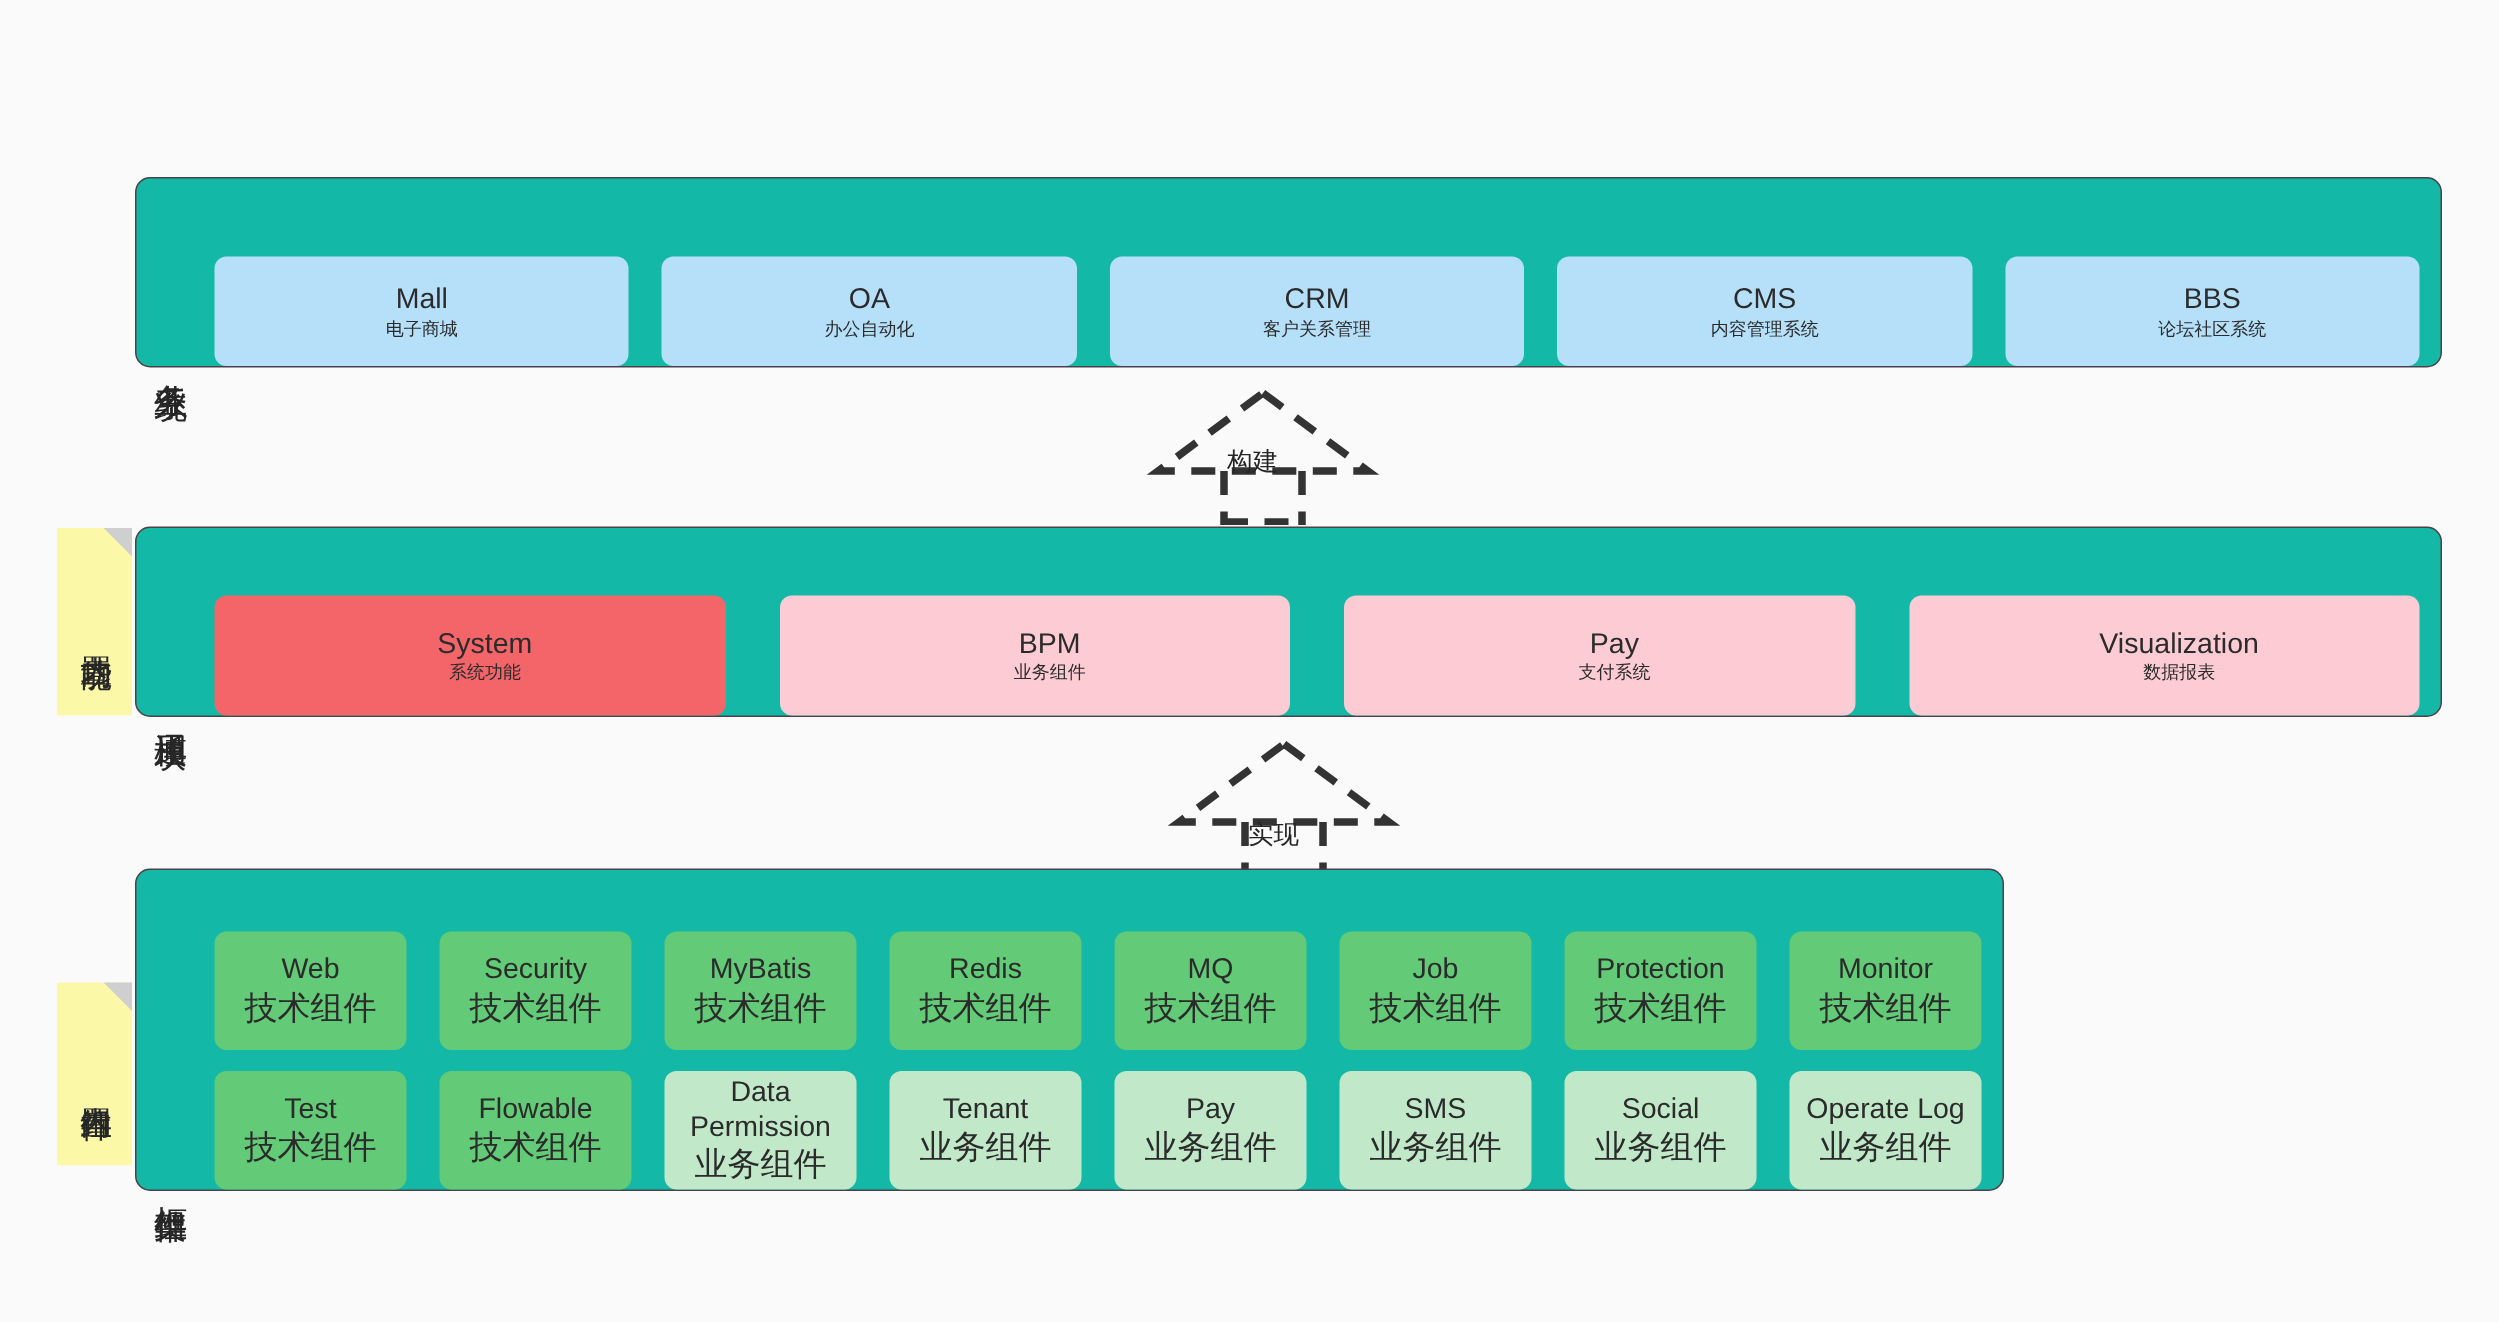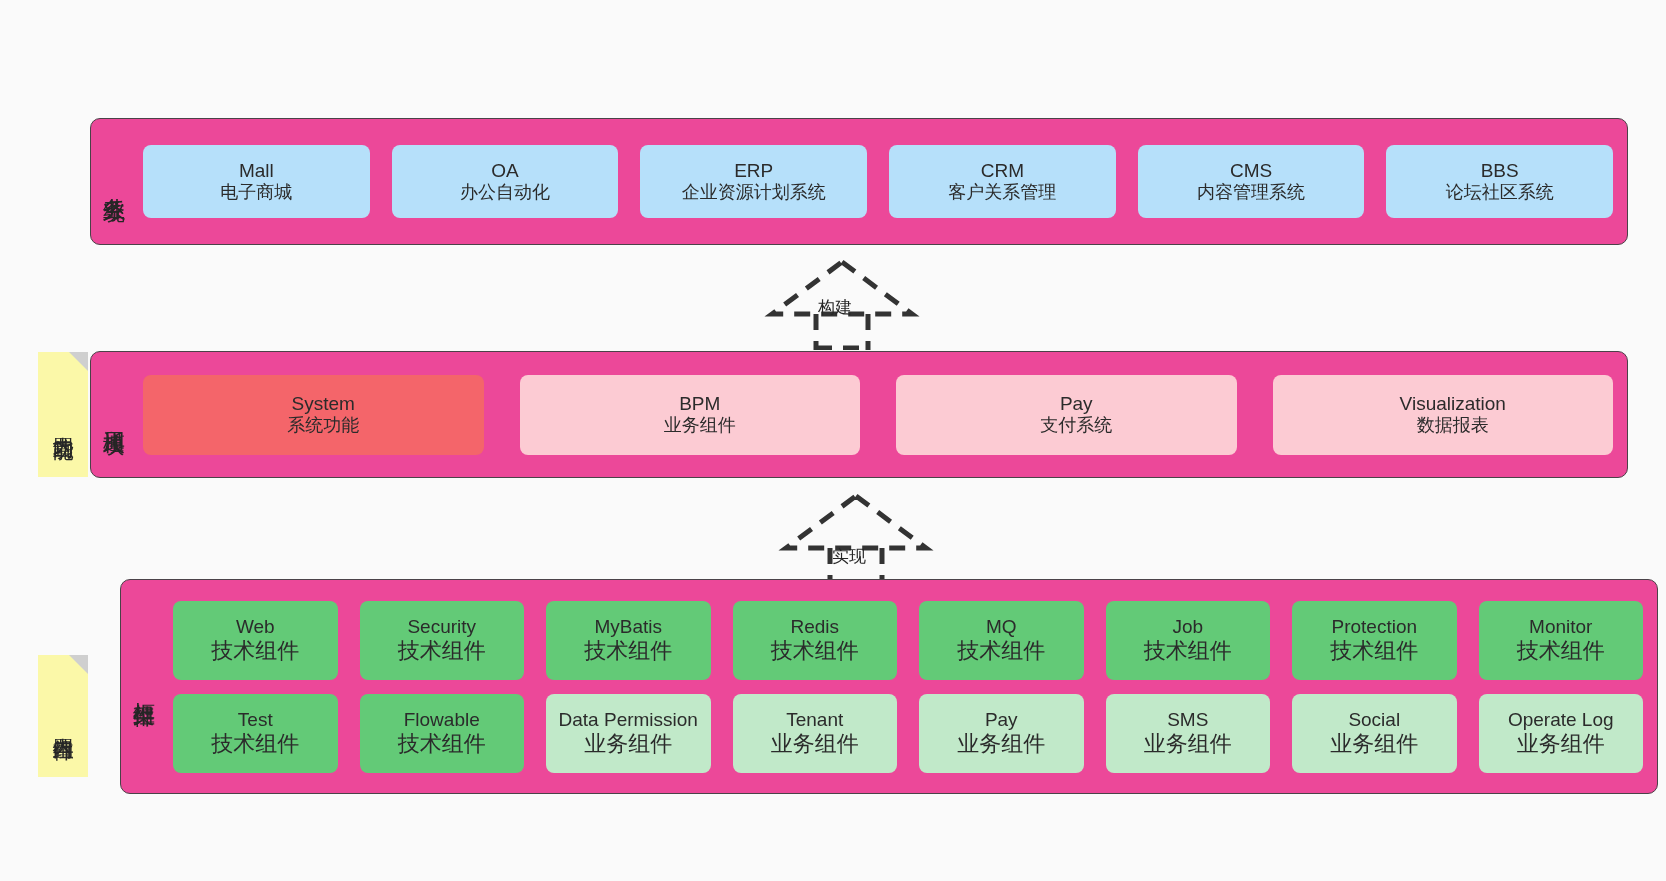--- a/index.html
+++ b/index.html
@@ -13,26 +13,26 @@
   #canvas {
     position: relative;
     width: 1666px;
     height: 881px;
     background: #fafafa;
   }
 
   
   .layer {
     position: absolute;
-    background: #ec4899;
+    background: #14b8a6;
     border: 1.6px solid #4a4248;
     border-radius: 10px;
     display: flex;
     flex-direction: row;
-    align-items: center;
+    align-items: flex-end;
   }
   .layer-title {
     flex: 0 0 auto;
     width: 46px;
     display: flex;
     align-items: center;
     justify-content: center;
     font-size: 22px;
     line-height: 1.08;
     color: #262626;
@@ -63,36 +63,36 @@
     display: flex;
     flex-direction: column;
     align-items: center;
     justify-content: center;
     text-align: center;
     color: #2b2b2b;
     padding: 6px 4px;
     line-height: 1.18;
   }
   .card .en { font-size: 19px; }
-  .card .cn { font-size: 18px; }
+  .card .cn { font-size: 12px; }
 
   .card.blue   { background: #b6e0fa; }
   .card.red    { background: #f4656a; }
   .card.pink   { background: #fccbd3; margin-left: 14px; }
   .card.green  { background: #63ca77; }
   .card.lgreen { background: #c1e9c9; }
 
   
   #layer-business { left: 90px;  top: 118px; width: 1538px; height: 127px; }
   #layer-business .card { height: 73px; }
 
   #layer-common   { left: 90px;  top: 351px; width: 1538px; height: 127px; }
   #layer-common .card { height: 80px; padding-left: 24px; }
 
-  #layer-framework{ left: 90px;  top: 579px; width: 1538px; height: 215px; margin-left: 30px; }
+  #layer-framework{ left: 90px;  top: 579px; width: 1246px; height: 215px; }
   #layer-framework .card { height: 79px; }
   #layer-framework .card .en { font-size: 19px; }
   #layer-framework .card .cn { font-size: 22px; }
 
   
   .note {
     position: absolute;
     background: #fbf8a8;
     width: 50px;
     display: flex;
@@ -142,24 +142,20 @@
       <div class="row">
         <div class="card blue">
           <span class="en">Mall</span>
           <span class="cn">电子商城</span>
         </div>
         <div class="card blue">
           <span class="en">OA</span>
           <span class="cn">办公自动化</span>
         </div>
         <div class="card blue">
-          <span class="en">ERP</span>
-          <span class="cn">企业资源计划系统</span>
-        </div>
-        <div class="card blue">
           <span class="en">CRM</span>
           <span class="cn">客户关系管理</span>
         </div>
         <div class="card blue">
           <span class="en">CMS</span>
           <span class="cn">内容管理系统</span>
         </div>
         <div class="card blue">
           <span class="en">BBS</span>
           <span class="cn">论坛社区系统</span>

